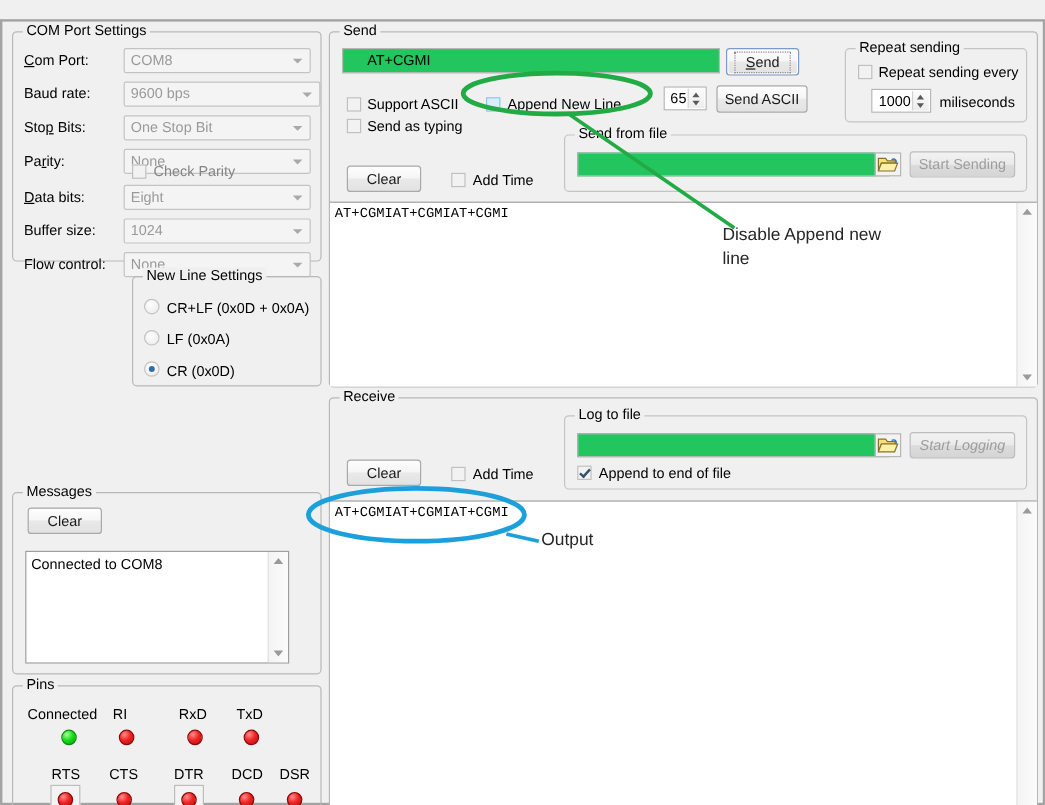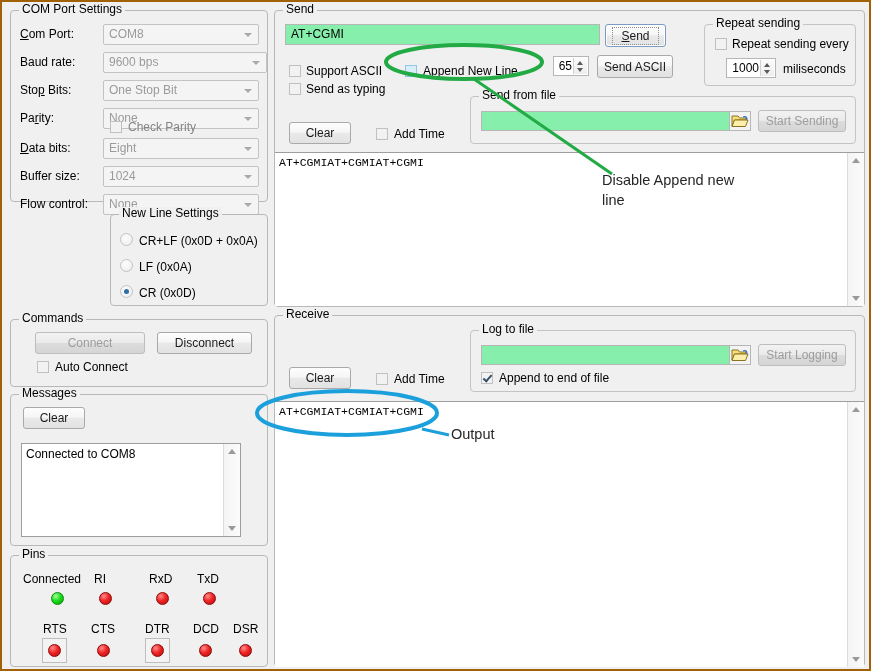--- a/index.html
+++ b/index.html
@@ -9,23 +9,24 @@
     width: 871px; height: 671px;
     background: #f0f0f0;
     font-family: "Liberation Sans", sans-serif;
     font-size: 12px;
     color: #000;
     overflow: hidden;
     position: relative;
   }
   #app {
     position: absolute; inset: 0;
-    border: 2px solid #a16207;
+    border: 2px solid #a3a3a3;
     box-sizing: border-box;
     background: #f0f0f0;
+    margin-top: 16px;
   }
 
   
   .group {
     position: absolute;
     border: 1px solid #b8b8b8;
     border-radius: 4px;
     box-sizing: border-box;
     background: transparent;
   }
@@ -74,24 +75,24 @@
     border-left: 4px solid transparent;
     border-right: 4px solid transparent;
     border-top: 4px solid #a9a9a9;
   }
 
   
   .tinput {
     position: absolute;
     box-sizing: border-box;
     border: 1px solid #b6b6b6;
-    background: #86efac;
+    background: #22c55e;
     font-size: 12px;
     line-height: 19px;
-    padding-left: 5px;
+    padding-left: 20px;
     color: #000;
     overflow: hidden;
     white-space: nowrap;
   }
 
   
   .btn {
     position: absolute;
     box-sizing: border-box;
     border: 1px solid #a9a9a9;
@@ -329,27 +330,20 @@
   <div class="group" style="left:108px; top:212px; width:158px; height:92px;">
     <span class="gtitle">New Line Settings</span>
     <div class="rd" style="left:9px; top:18px;"></div>
     <span class="lbl" style="left:28px; top:19px;">CR+LF (0x0D + 0x0A)</span>
     <div class="rd" style="left:9px; top:44px;"></div>
     <span class="lbl" style="left:28px; top:45px;">LF (0x0A)</span>
     <div class="rd on" style="left:9px; top:70px;"></div>
     <span class="lbl" style="left:28px; top:71px;">CR (0x0D)</span>
   </div>
 
-  <div class="group" style="left:8px; top:317px; width:258px; height:68px;">
-    <span class="gtitle">Commands</span>
-    <div class="btn disabled" style="left:24px; top:12px; width:110px; height:22px;">Connect</div>
-    <div class="btn" style="left:146px; top:12px; width:95px; height:22px;">Disconnect</div>
-    <div class="ck" style="left:26px; top:41px;"></div>
-    <span class="lbl" style="left:44px; top:40px;">Auto Connect</span>
-  </div>
 
   <div class="group" style="left:8px; top:392px; width:258px; height:152px;">
     <span class="gtitle">Messages</span>
     <div class="btn" style="left:12px; top:12px; width:62px; height:22px;">Clear</div>
     <div class="tarea" style="left:10px; top:48px; width:220px; height:94px;">
       <div class="content sans">Connected to COM8</div>
       <div class="sbar">
         <span class="sa top"></span>
         <span class="sa bot"></span>
       </div>
@@ -464,21 +458,21 @@
       <span class="gtitle">Log to file</span>
       <div class="tinput" style="left:10px; top:14px; width:260px; height:20px;"></div>
       <div class="folderbtn" style="left:258px; top:14px;">
         <svg width="20" height="18" viewBox="0 0 20 18">
           <path d="M2 4 H8 L9.5 6 H16 V8 H4.5 L2 14 Z" fill="#f7e07a" stroke="#8a7320" stroke-width="1"></path>
           <path d="M4.5 8 H18 L15.5 14.5 H2 Z" fill="#fcefaa" stroke="#8a7320" stroke-width="1"></path>
           <path d="M13 5 q3.5 -1.5 4 2" fill="none" stroke="#2a6bc9" stroke-width="1.2"></path>
           <path d="M16 7.6 l1.3 -0.6 l-0.3 1.6 z" fill="#2a6bc9"></path>
         </svg>
       </div>
-      <div class="btn disabled" style="left:287px; top:13px; width:88px; height:22px;">Start Logging</div>
+      <div class="btn disabled" style="left:287px; top:13px; width:88px; height:22px;font-style:italic;">Start Logging</div>
       <div class="ck checked" style="left:10px; top:41px;"></div>
       <span class="lbl" style="left:28px; top:40px;">Append to end of file</span>
     </div>
 
     <div class="tarea" style="left:0px; top:85px; width:589px; height:266px; border-left:none; border-right:none; border-bottom:none;">
       <div class="content">AT+CGMIAT+CGMIAT+CGMI</div>
       <div class="sbar">
         <span class="sa top"></span>
         <span class="sa bot"></span>
       </div>

